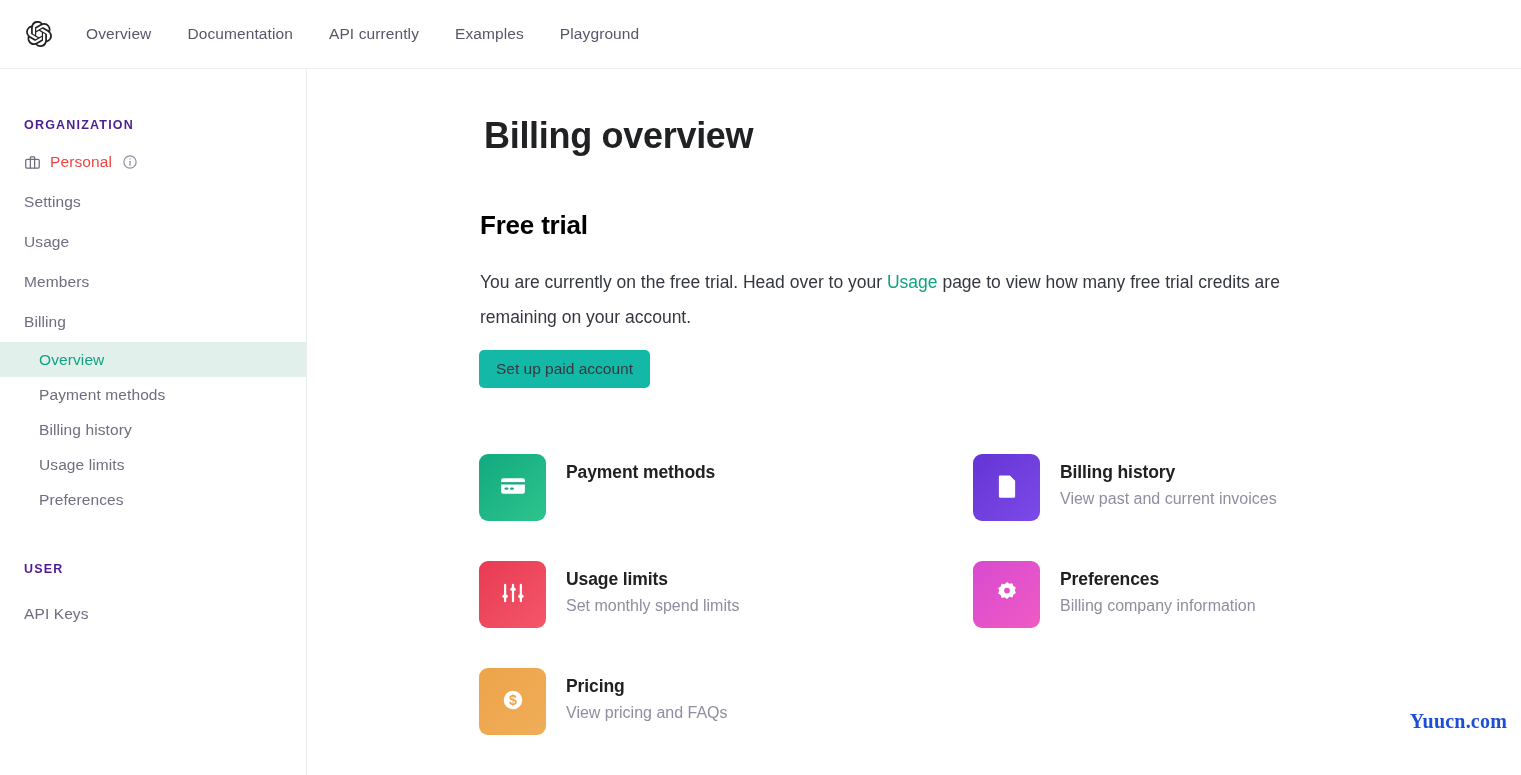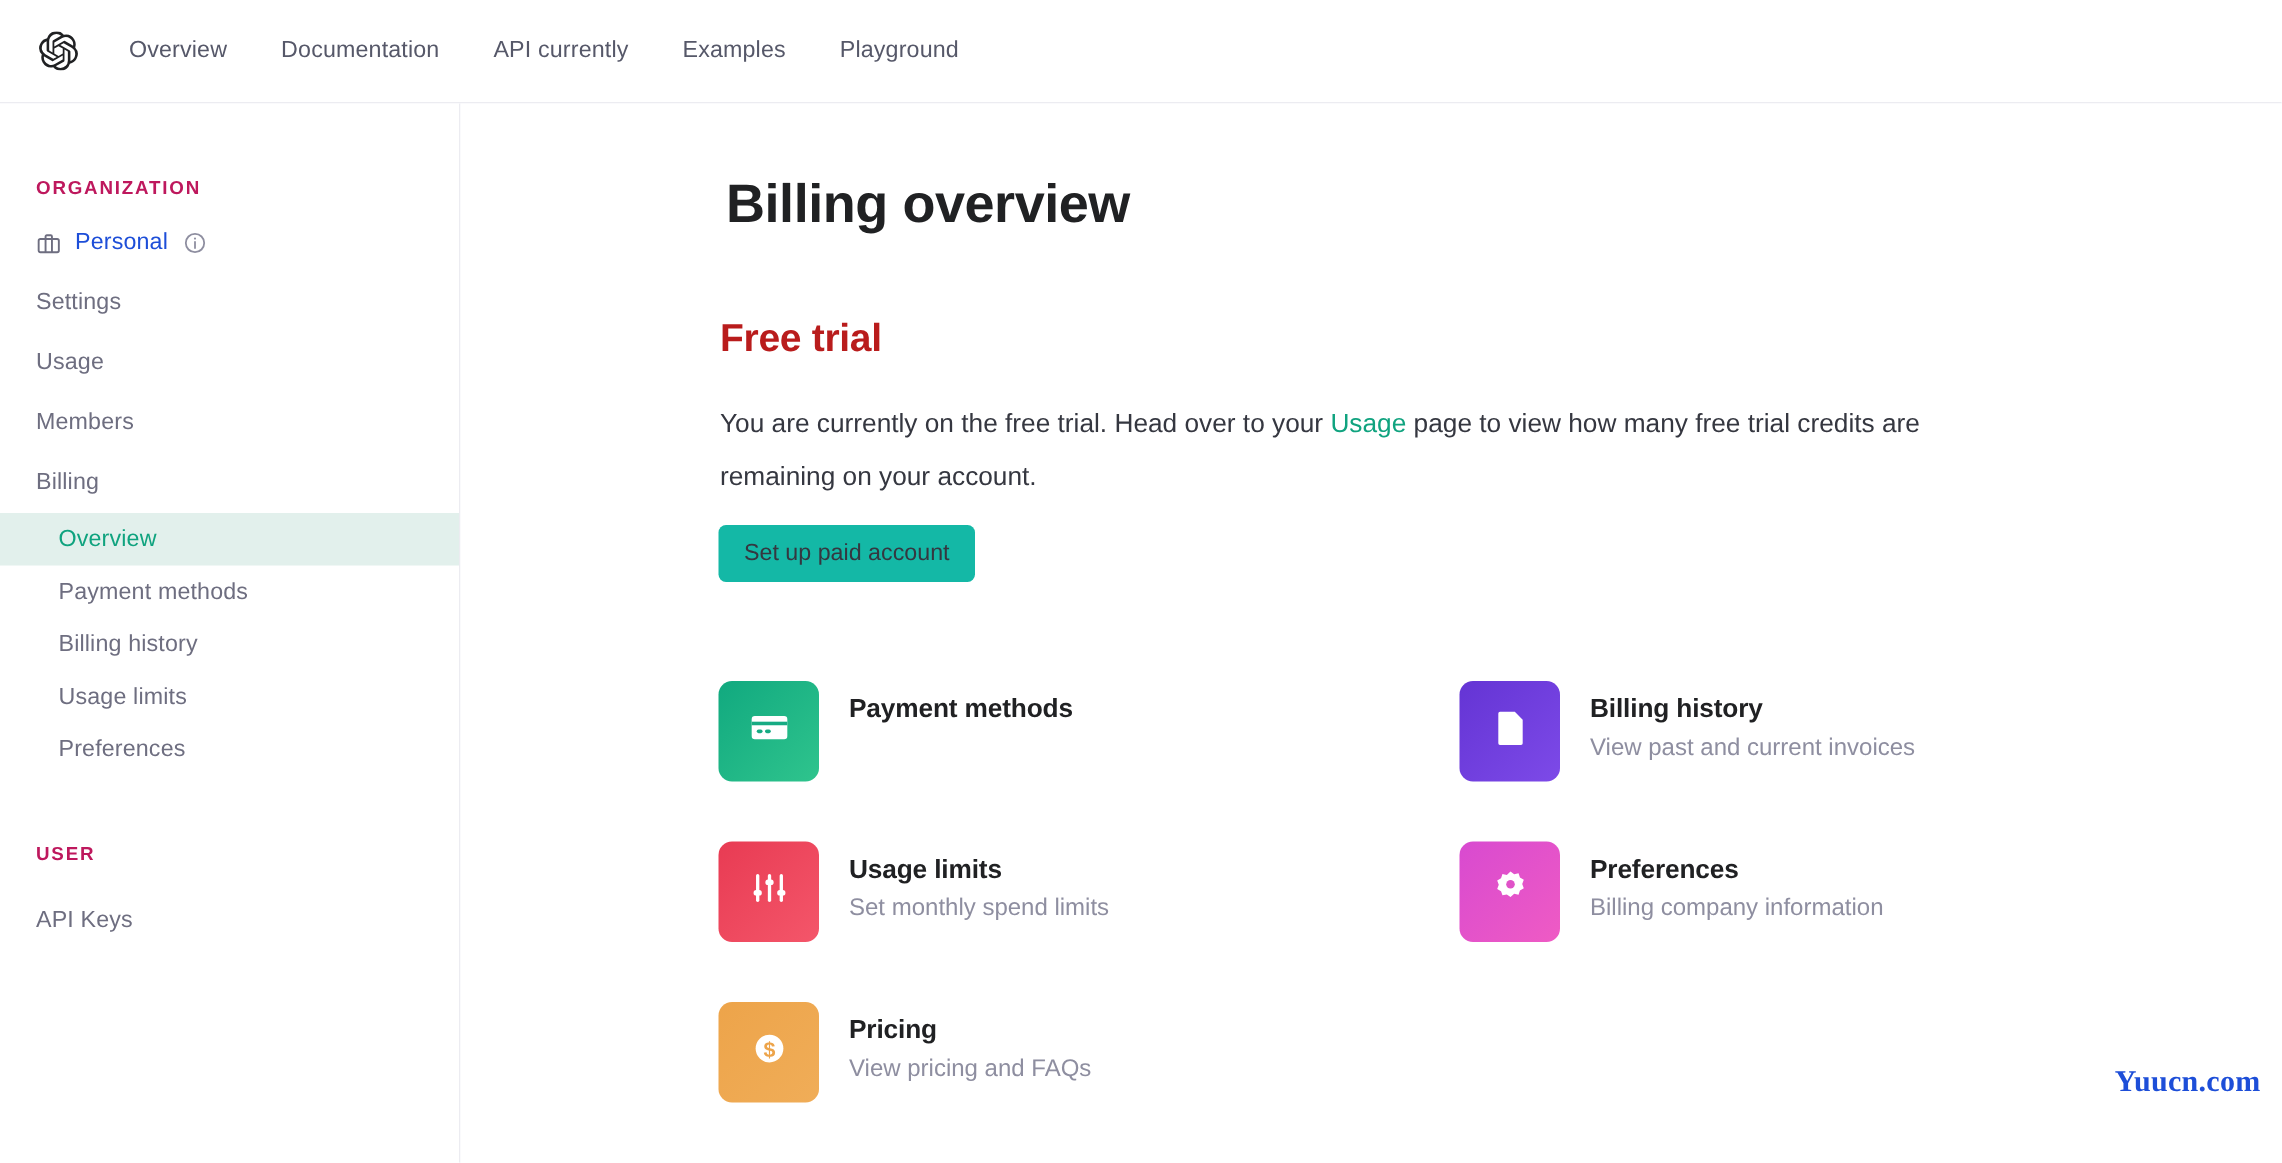--- a/index.html
+++ b/index.html
@@ -42,37 +42,37 @@
   .sidebar {
     position: absolute; top: 69px; left: 0;
     width: 307px; height: 706px;
     border-right: 1px solid #ececf1;
     background: #fff;
   }
   .side-section-title {
     font-size: 12.5px;
     font-weight: bold;
     letter-spacing: 1.2px;
-    color: #be185d;
+    color: #4c1d95;
     padding-left: 24px;
     margin-top: 49px;
     margin-bottom: 10px;
   }
   .side-section-title.user { margin-top: 45px; margin-bottom: 18px; }
 
   .side-item {
     height: 40px;
     display: flex; align-items: center;
     padding-left: 24px;
     font-size: 15.5px;
     color: #6e6e80;
     cursor: pointer;
     letter-spacing: .1px;
   }
-  .side-item.personal { color: #1d4ed8; text-align: center; }
+  .side-item.personal { color: #ef4444; text-align: center; }
   .side-item .bi { margin-right: 9px; display: flex; align-items: center; }
   .side-item .info-ic { margin-left: 10px; display: flex; align-items: center; }
 
   .side-sub {
     height: 35px;
     display: flex; align-items: center;
     padding-left: 39px;
     font-size: 15.5px;
     color: #6e6e80;
     cursor: pointer;
@@ -91,21 +91,21 @@
     overflow: hidden;
   }
   .page-title {
     position: absolute; left: 177px; top: 46px;
     font-size: 36px; font-weight: bold;
     color: #202123; letter-spacing: -.3px;
   }
   .section-title {
     position: absolute; left: 173px; top: 141px;
     font-size: 26px; font-weight: bold;
-    color: #b91c1c; letter-spacing: -.2px;
+    color: #000000; letter-spacing: -.2px;
   }
   .para {
     position: absolute; left: 173px; top: 196px;
     width: 800px;
     font-size: 17.5px; line-height: 35px;
     color: #353740;
   }
   .para a { color: #10a37f; text-decoration: none; cursor: pointer; }
 
   .setup-btn {

